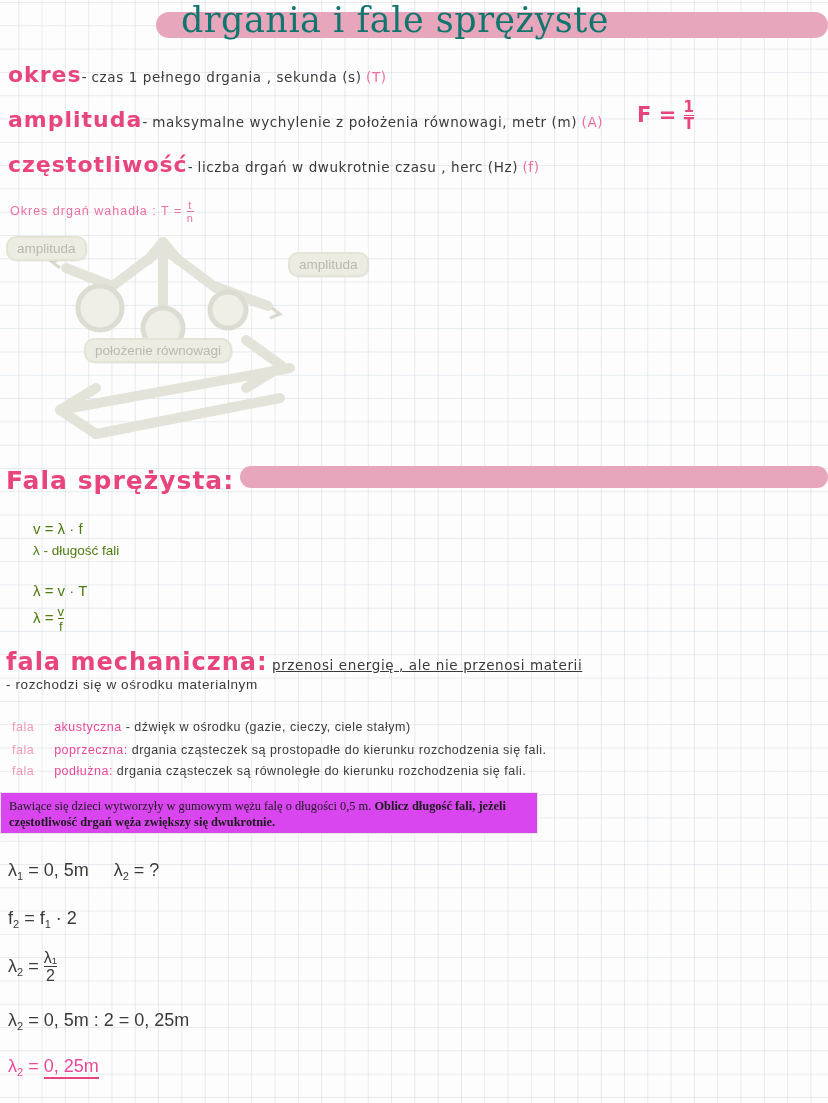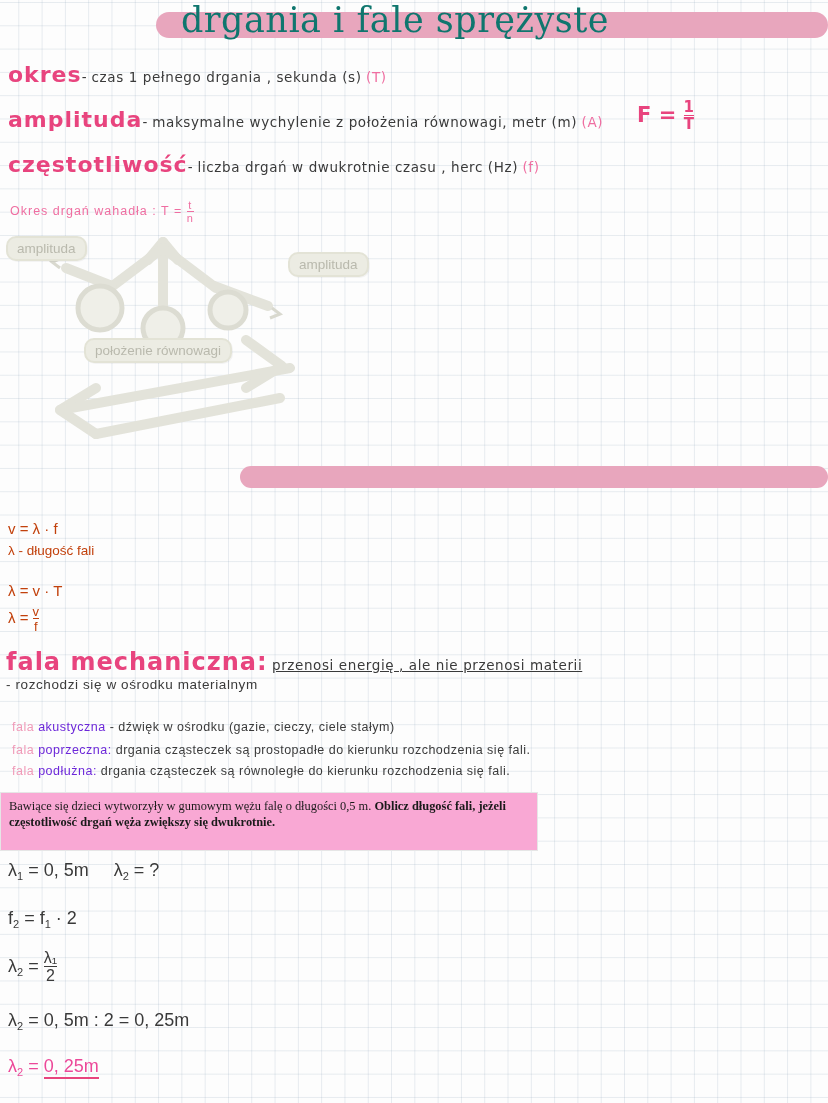--- a/index.html
+++ b/index.html
@@ -85,46 +85,46 @@
   
   #fala-spr-band{
     position:absolute;left:240px;top:466px;width:588px;height:22px;
     background:#e8a6bd;border-radius:11px;
   }
   #fala-spr{
     position:absolute;left:6px;top:466px;white-space:nowrap;
   }
   #fala-spr .pink-head{font-size:25px;}
 
-  .eq{position:absolute;color:#c2410c;font-size:15px;white-space:nowrap;}
+  .eq{position:absolute;color:#4d7c0f;font-size:15px;white-space:nowrap;margin-left:25px;}
   #eq1{left:8px;top:520px;}
   #eq2{left:8px;top:543px;font-size:13.5px;}
   #eq3{left:8px;top:582px;}
   #eq4{left:8px;top:605px;}
   #eq4 .frac{font-size:13px;}
 
   
   #mech{position:absolute;left:6px;top:648px;white-space:nowrap;}
   #mech .pink-head{font-size:24px;}
   #mech .hand{font-size:13.5px;letter-spacing:0.6px;text-decoration:underline;}
   #mech-2{position:absolute;left:6px;top:677px;color:#3a3a3a;font-size:13.5px;letter-spacing:0.6px;white-space:nowrap;}
 
   .fala-row{position:absolute;white-space:nowrap;font-size:12.5px;letter-spacing:0.5px;}
   .fala-row .kw{color:#f09ab8;}
-  .fala-row .kw2{color:#6d28d9;}
+  .fala-row .kw2{color:#ec4899;margin-left:16px;}
   .fala-row .txt{color:#3a3a3a;}
   #fr1{left:12px;top:720px;}
   #fr2{left:12px;top:743px;}
   #fr3{left:12px;top:764px;}
 
   
   #task{
     position:absolute;left:0px;top:792px;width:520px;
-    background:#f9a8d4;border:1px solid #e6e6e6;
-    padding:6px 8px 20px 8px;
+    background:#d946ef;border:1px solid #e6e6e6;
+    padding:6px 8px 3px 8px;
     font-family:"Liberation Serif", serif;font-size:12.4px;color:#1a1a1a;
     line-height:1.25;
   }
   #task b{font-weight:bold;}
 
   
   .sol{position:absolute;color:#3a3a3a;font-size:18px;white-space:nowrap;}
   #s1{left:8px;top:860px;}
   #s2{left:8px;top:908px;}
   #s3{left:8px;top:950px;}
@@ -204,20 +204,23 @@
         <path d="M60 40 L52 34 L62 30"></path>
         <path d="M272 80 L280 86 L270 90"></path>
       </g>
     </svg>
     <div class="stick-label" id="lbl-amp-left">amplituda</div>
     <div class="stick-label" id="lbl-amp-right">amplituda</div>
     <div class="stick-label" id="lbl-rown">położenie równowagi</div>
   </div>
 
   <div id="fala-spr-band"></div>
+  <div id="fala-spr">
+    <span class="pink-head">Fala      sprężysta:</span>
+  </div>
 
   <div class="eq" id="eq1">v = λ · f</div>
   <div class="eq" id="eq2">λ - długość   fali</div>
   <div class="eq" id="eq3">λ = v · T</div>
   <div class="eq" id="eq4">
     <span>λ =</span>
     <span class="frac">
       <span class="num">v</span>
       <span class="den">f</span>
     </span>

